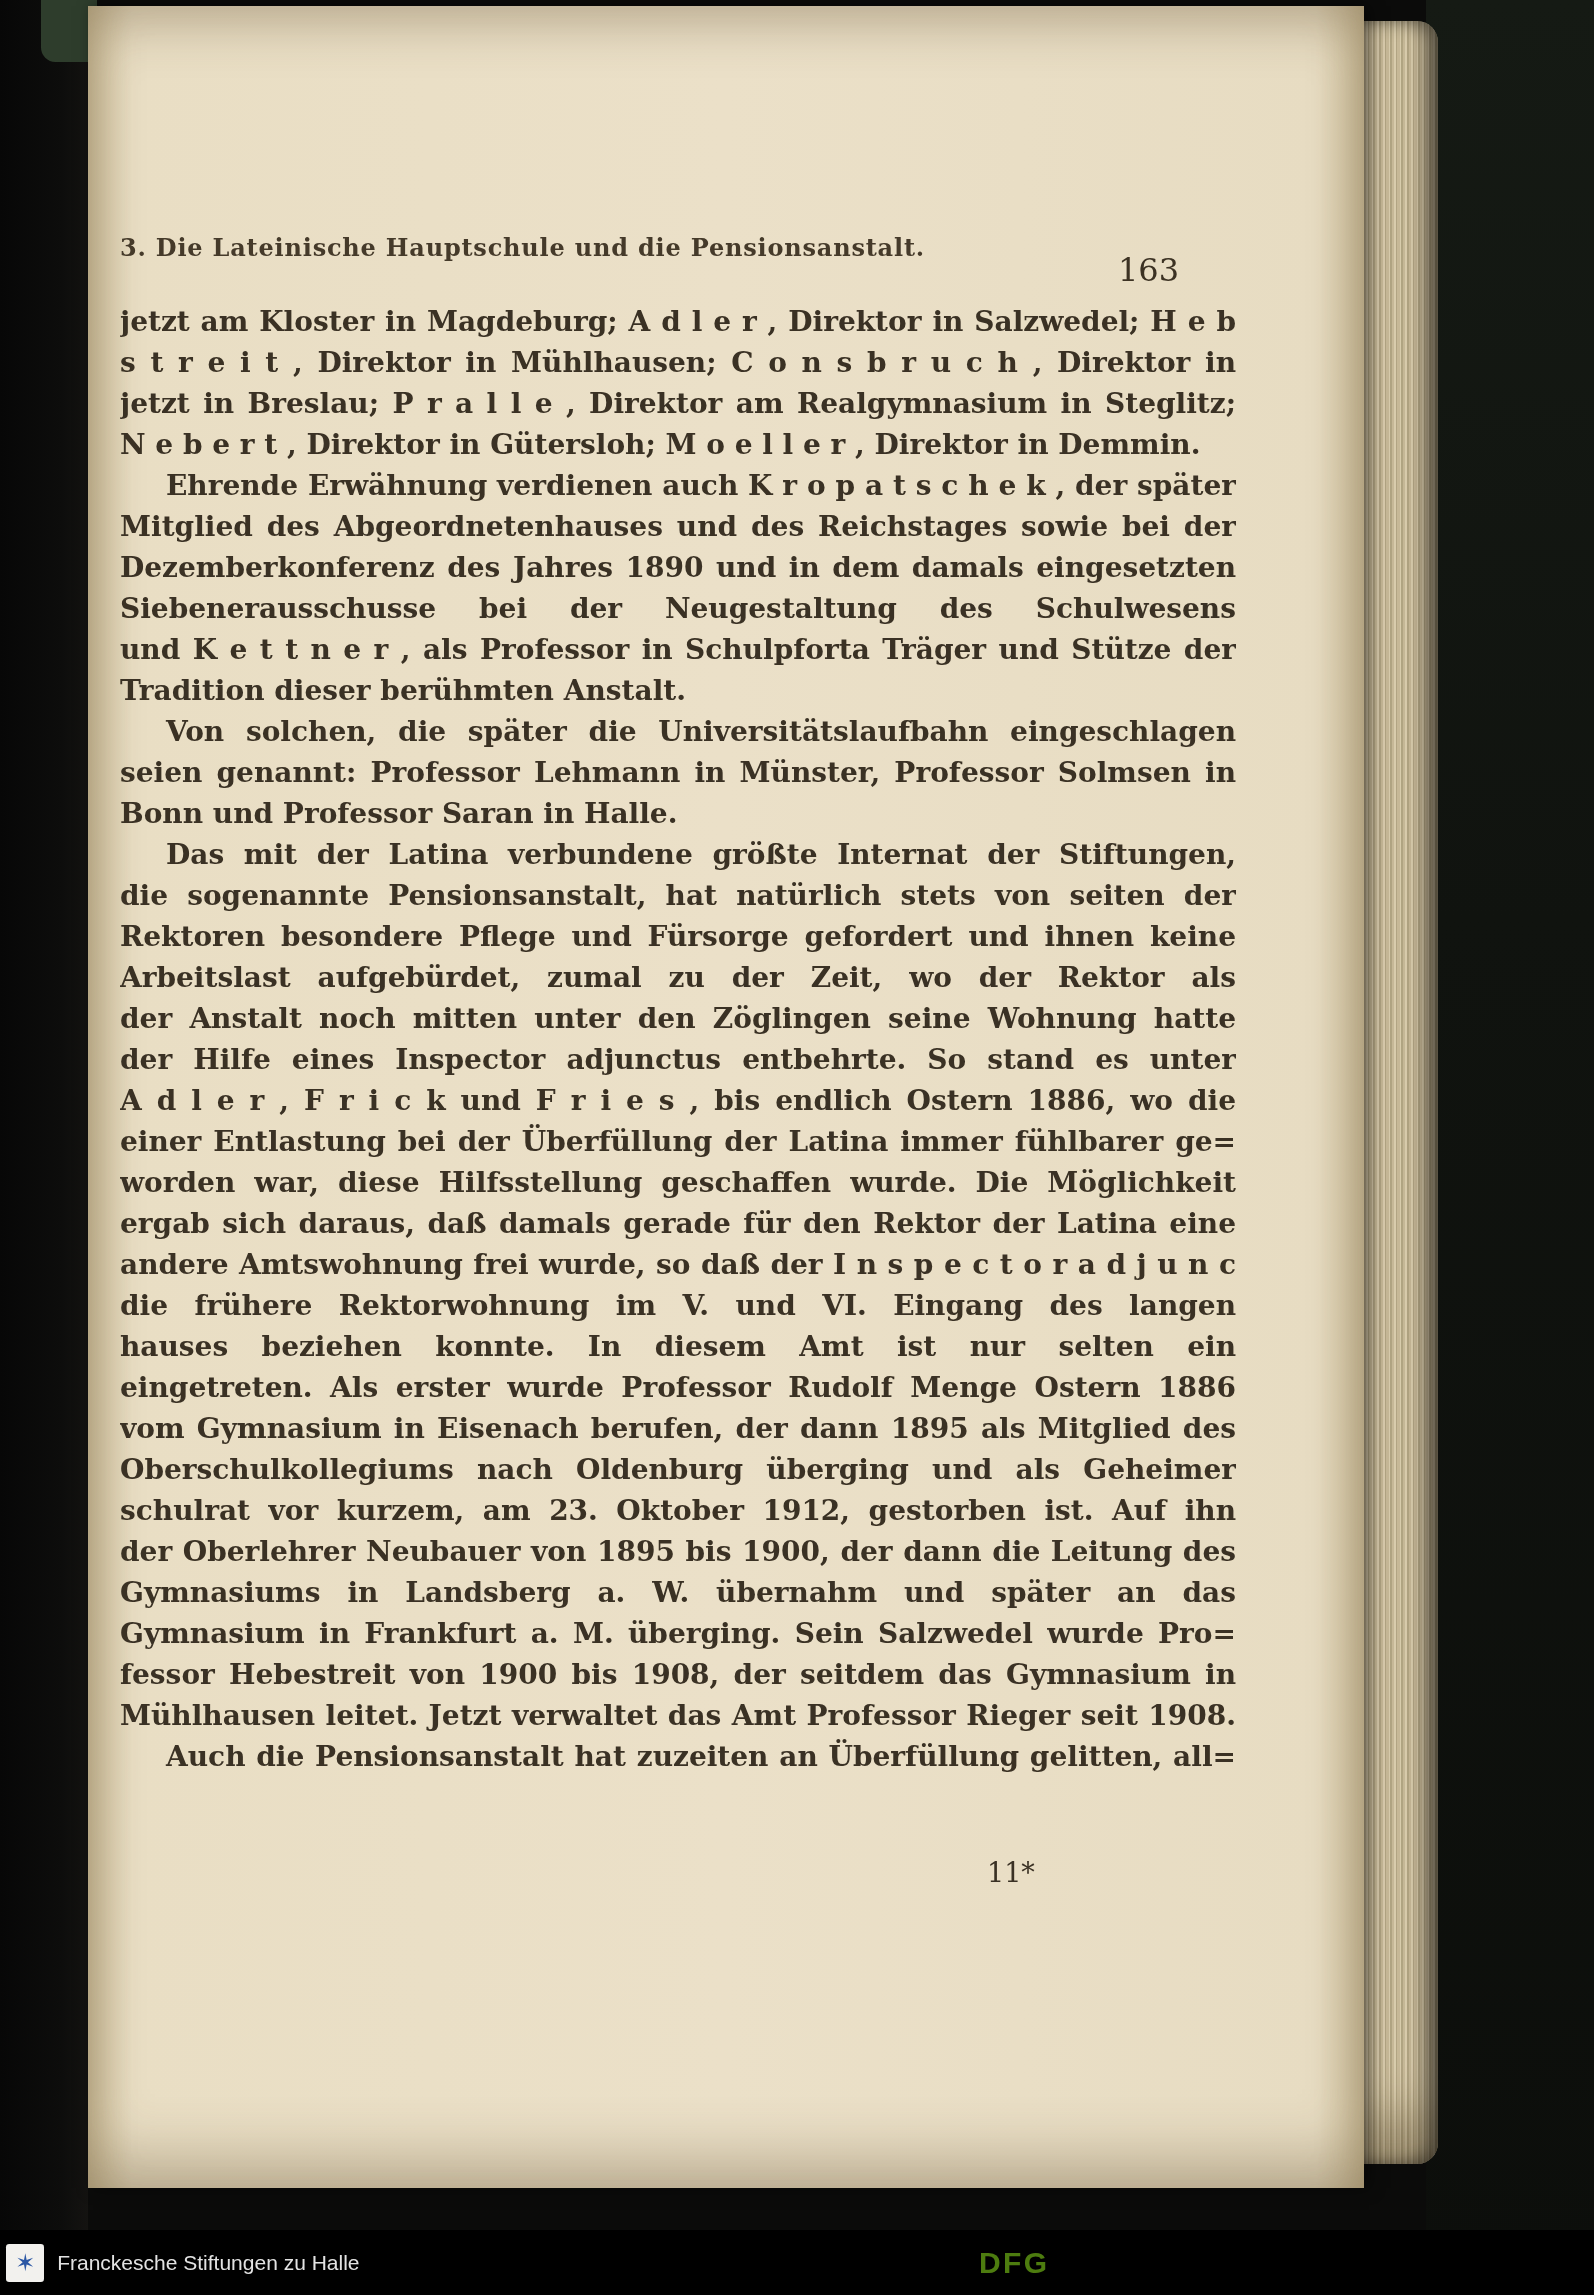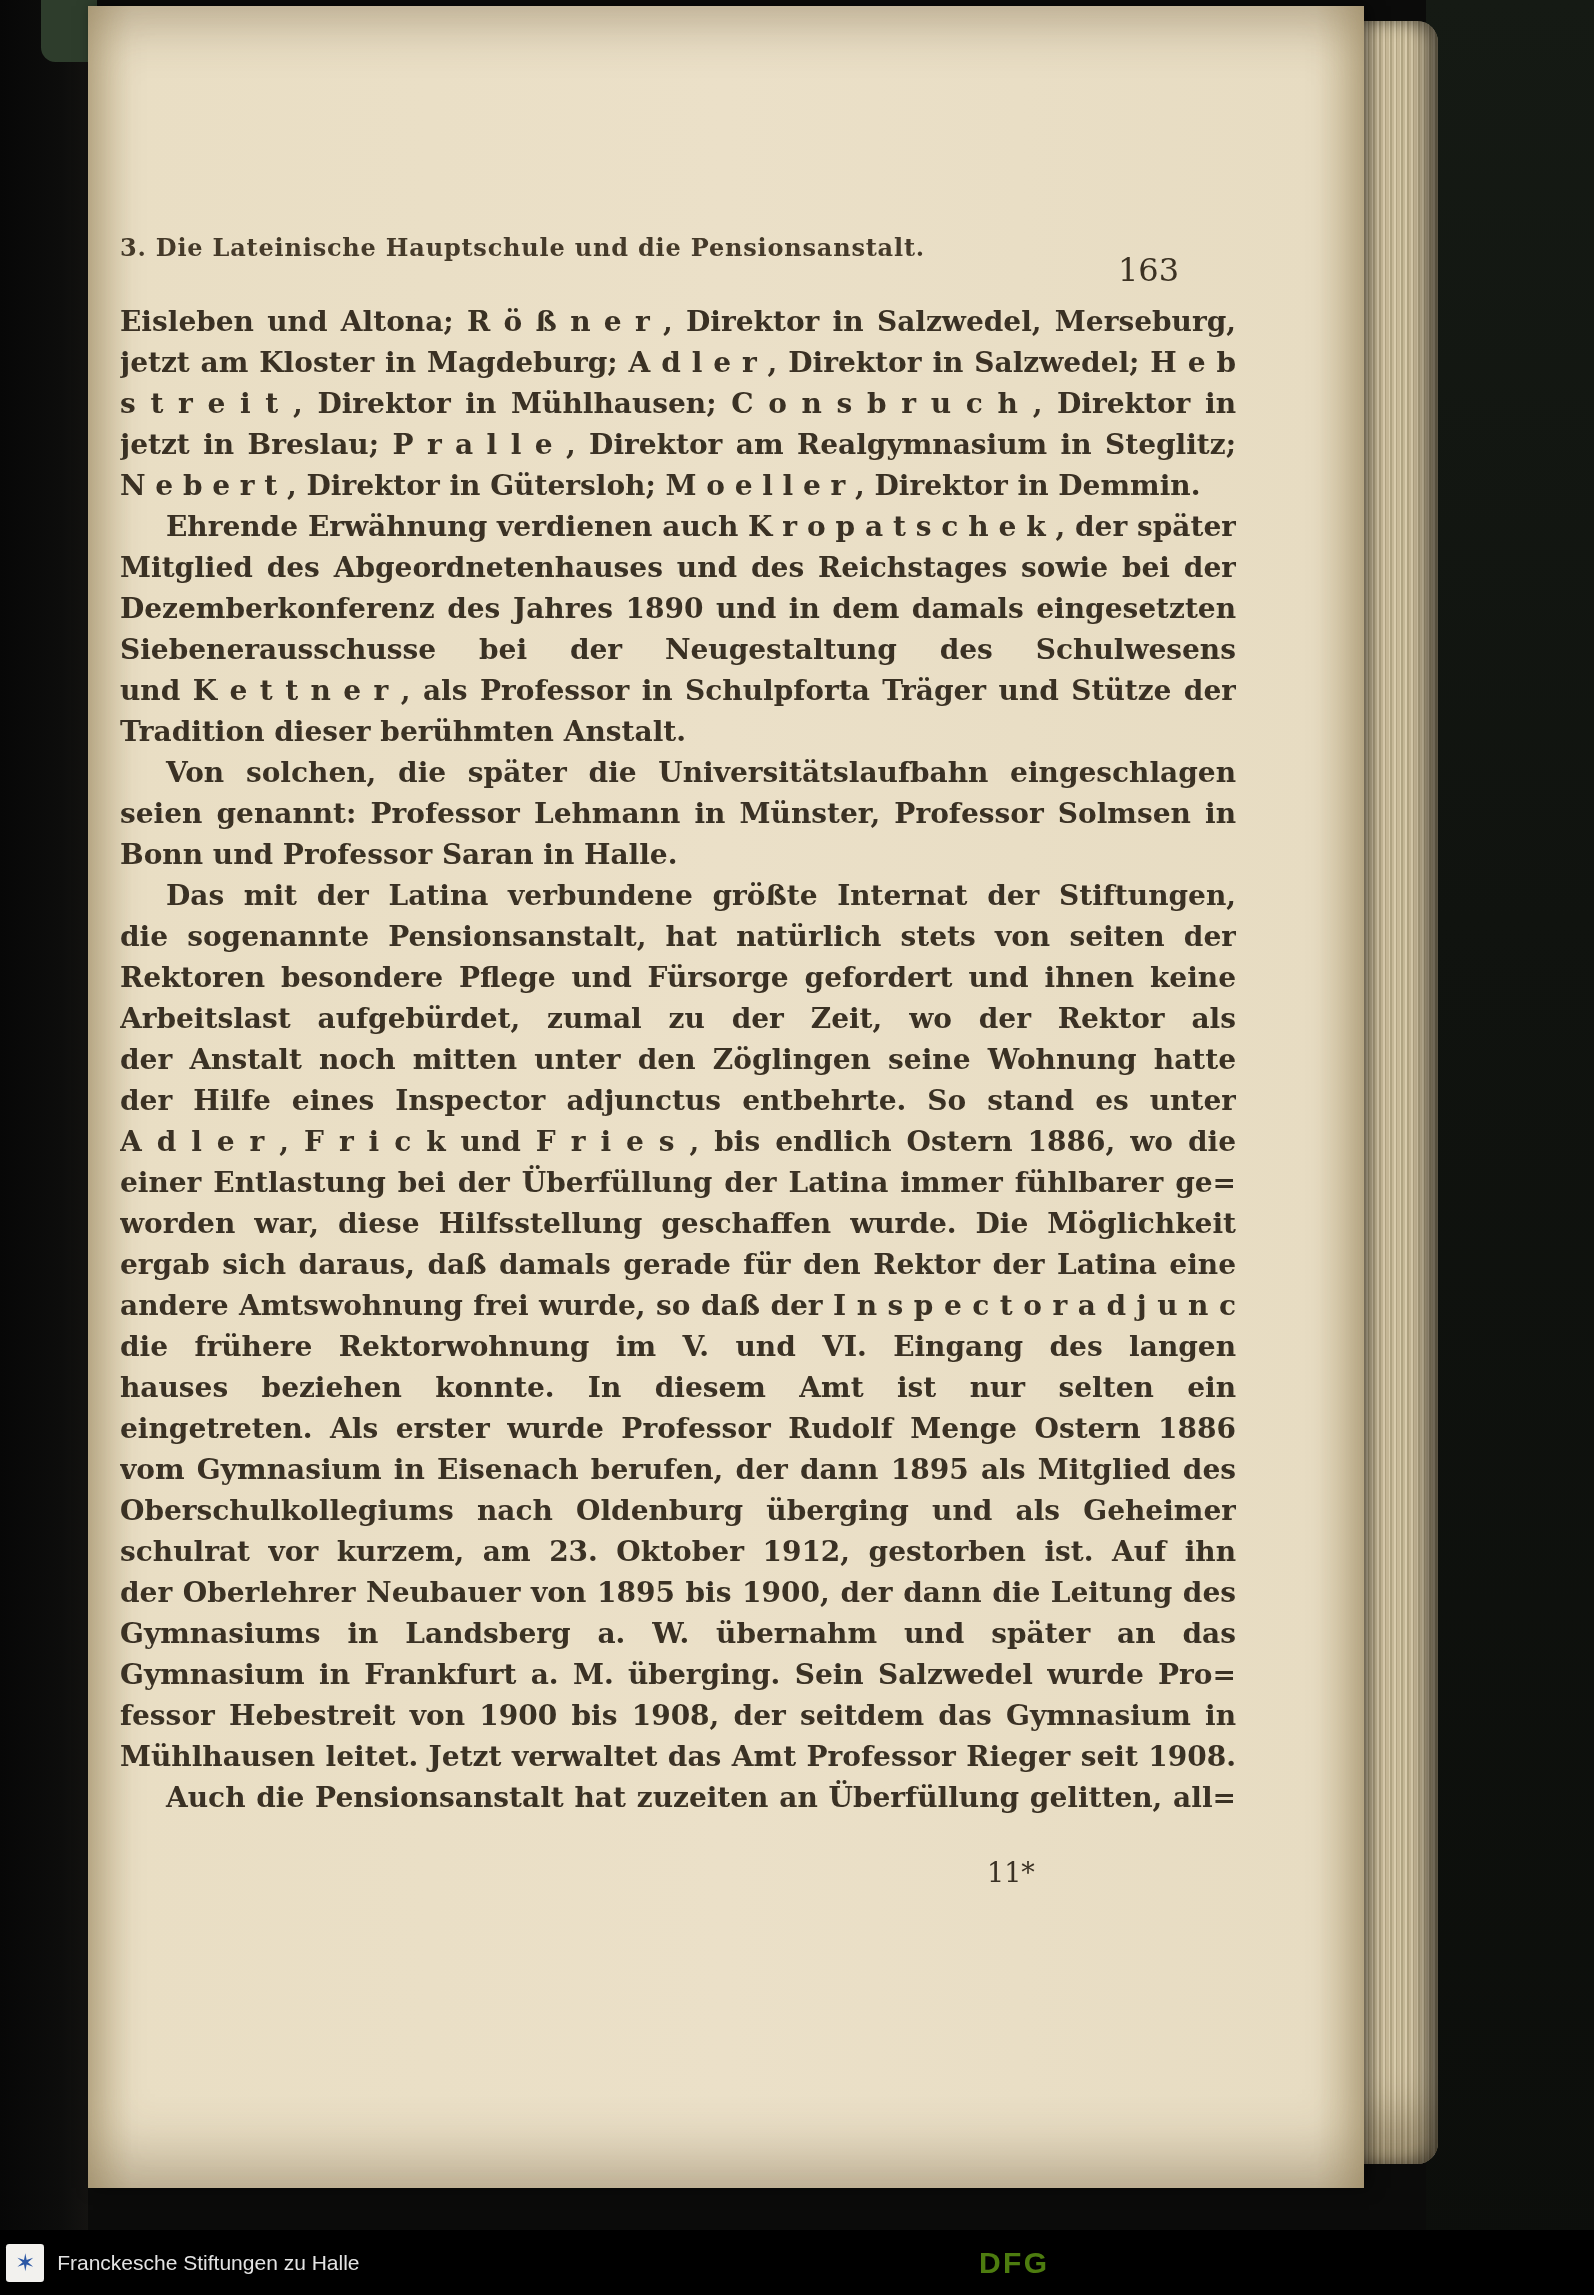--- a/index.html
+++ b/index.html
@@ -59,21 +59,20 @@
 <div class="cover-right"></div>
 <div class="page-stack"></div>
 
 <div class="page">
   <div class="page-header">
     <div class="chapter-title">3. Die Lateinische Hauptschule und die Pensionsanstalt.</div>
     <div class="page-number">163</div>
   </div>
 
   <div class="text-block">
-      <div class="line">Eisleben und Altona; R ö ß n e r , Direktor in Salzwedel, Merseburg,</div>
       <div class="line">jetzt am Kloster in Magdeburg; A d l e r , Direktor in Salzwedel; H e b e =</div>
       <div class="line">s t r e i t , Direktor in Mühlhausen; C o n s b r u c h , Direktor in Eisenach,</div>
       <div class="line">jetzt in Breslau; P r a l l e , Direktor am Realgymnasium in Steglitz;</div>
       <div class="line short">N e b e r t , Direktor in Gütersloh; M o e l l e r , Direktor in Demmin.</div>
       <div class="line indent">Ehrende Erwähnung verdienen auch K r o p a t s c h e k , der später als</div>
       <div class="line">Mitglied des Abgeordnetenhauses und des Reichstages sowie bei der</div>
       <div class="line">Dezemberkonferenz des Jahres 1890 und in dem damals eingesetzten</div>
       <div class="line">Siebenerausschusse bei der Neugestaltung des Schulwesens mitgewirkt hat,</div>
       <div class="line">und K e t t n e r , als Professor in Schulpforta Träger und Stütze der</div>
       <div class="line short">Tradition dieser berühmten Anstalt.</div>

